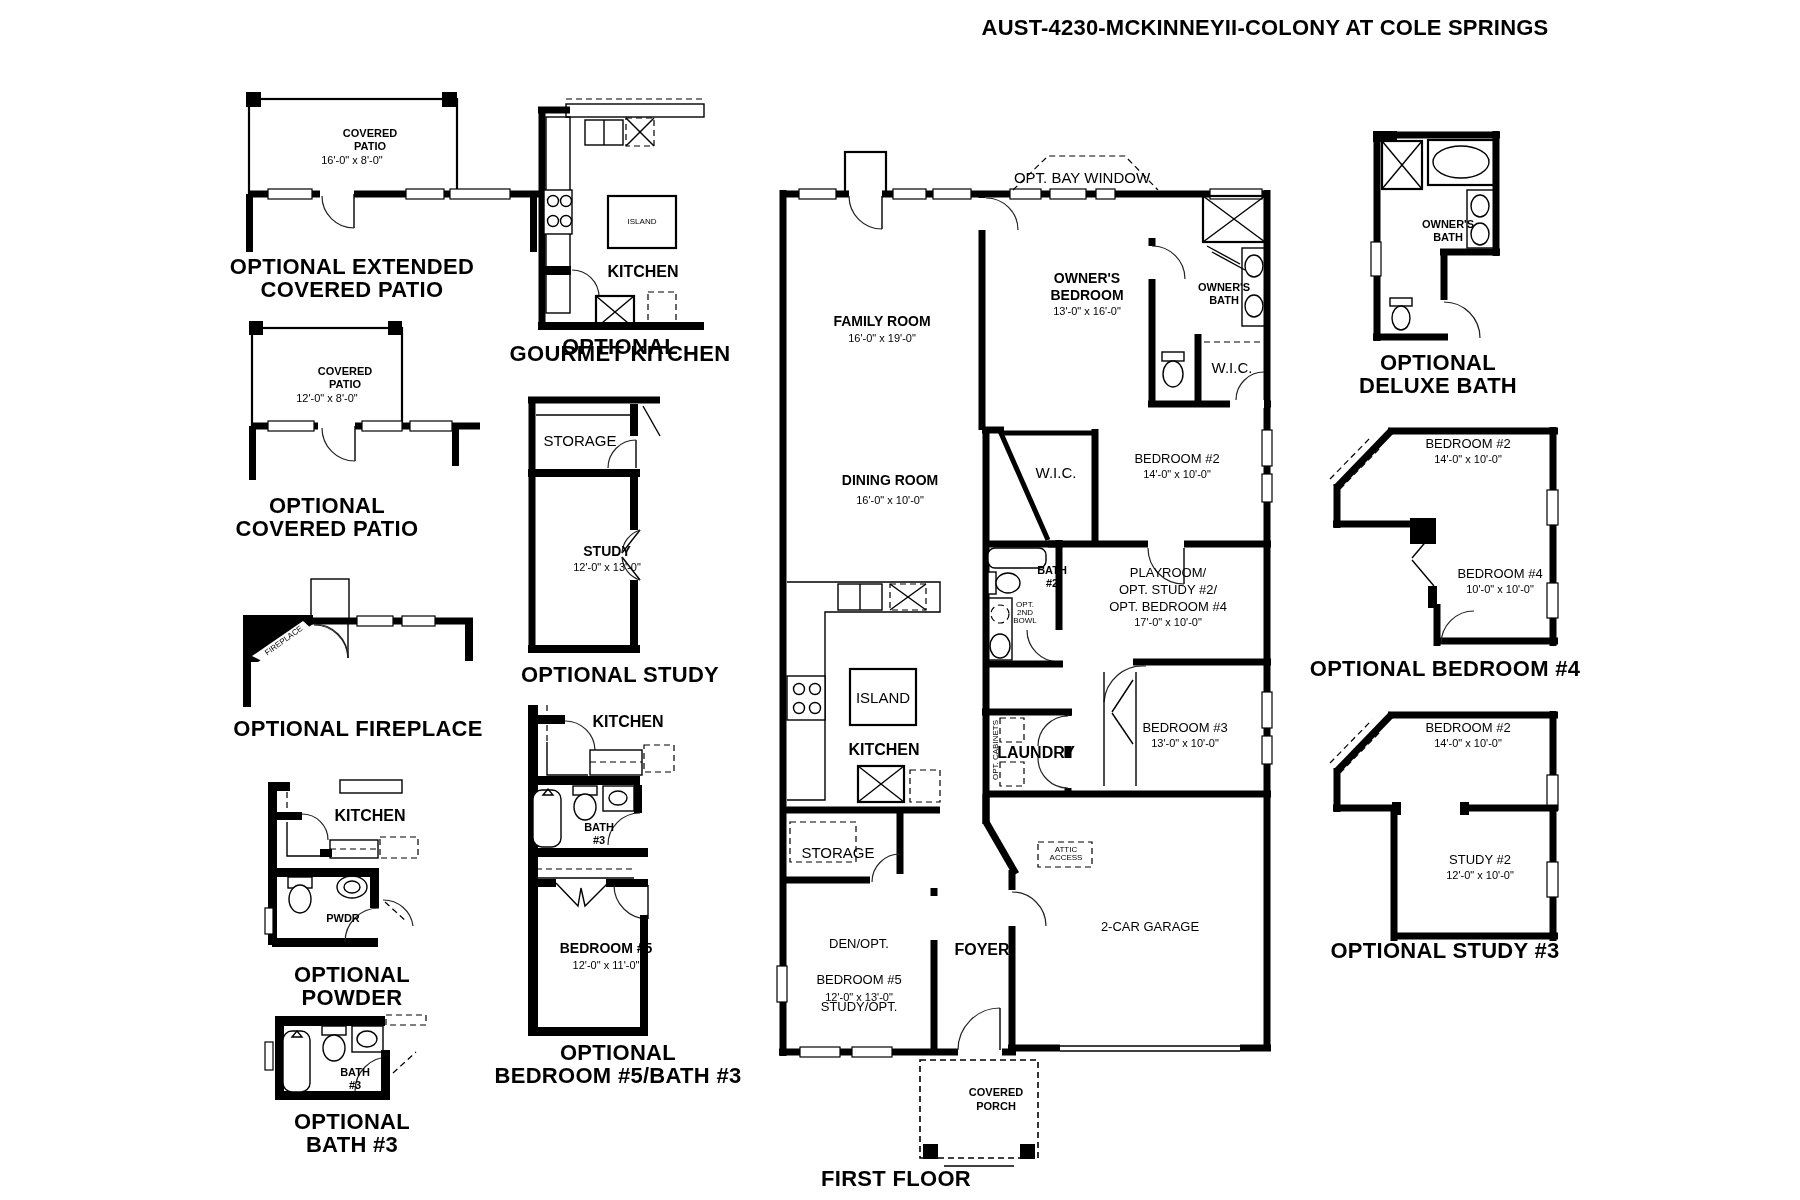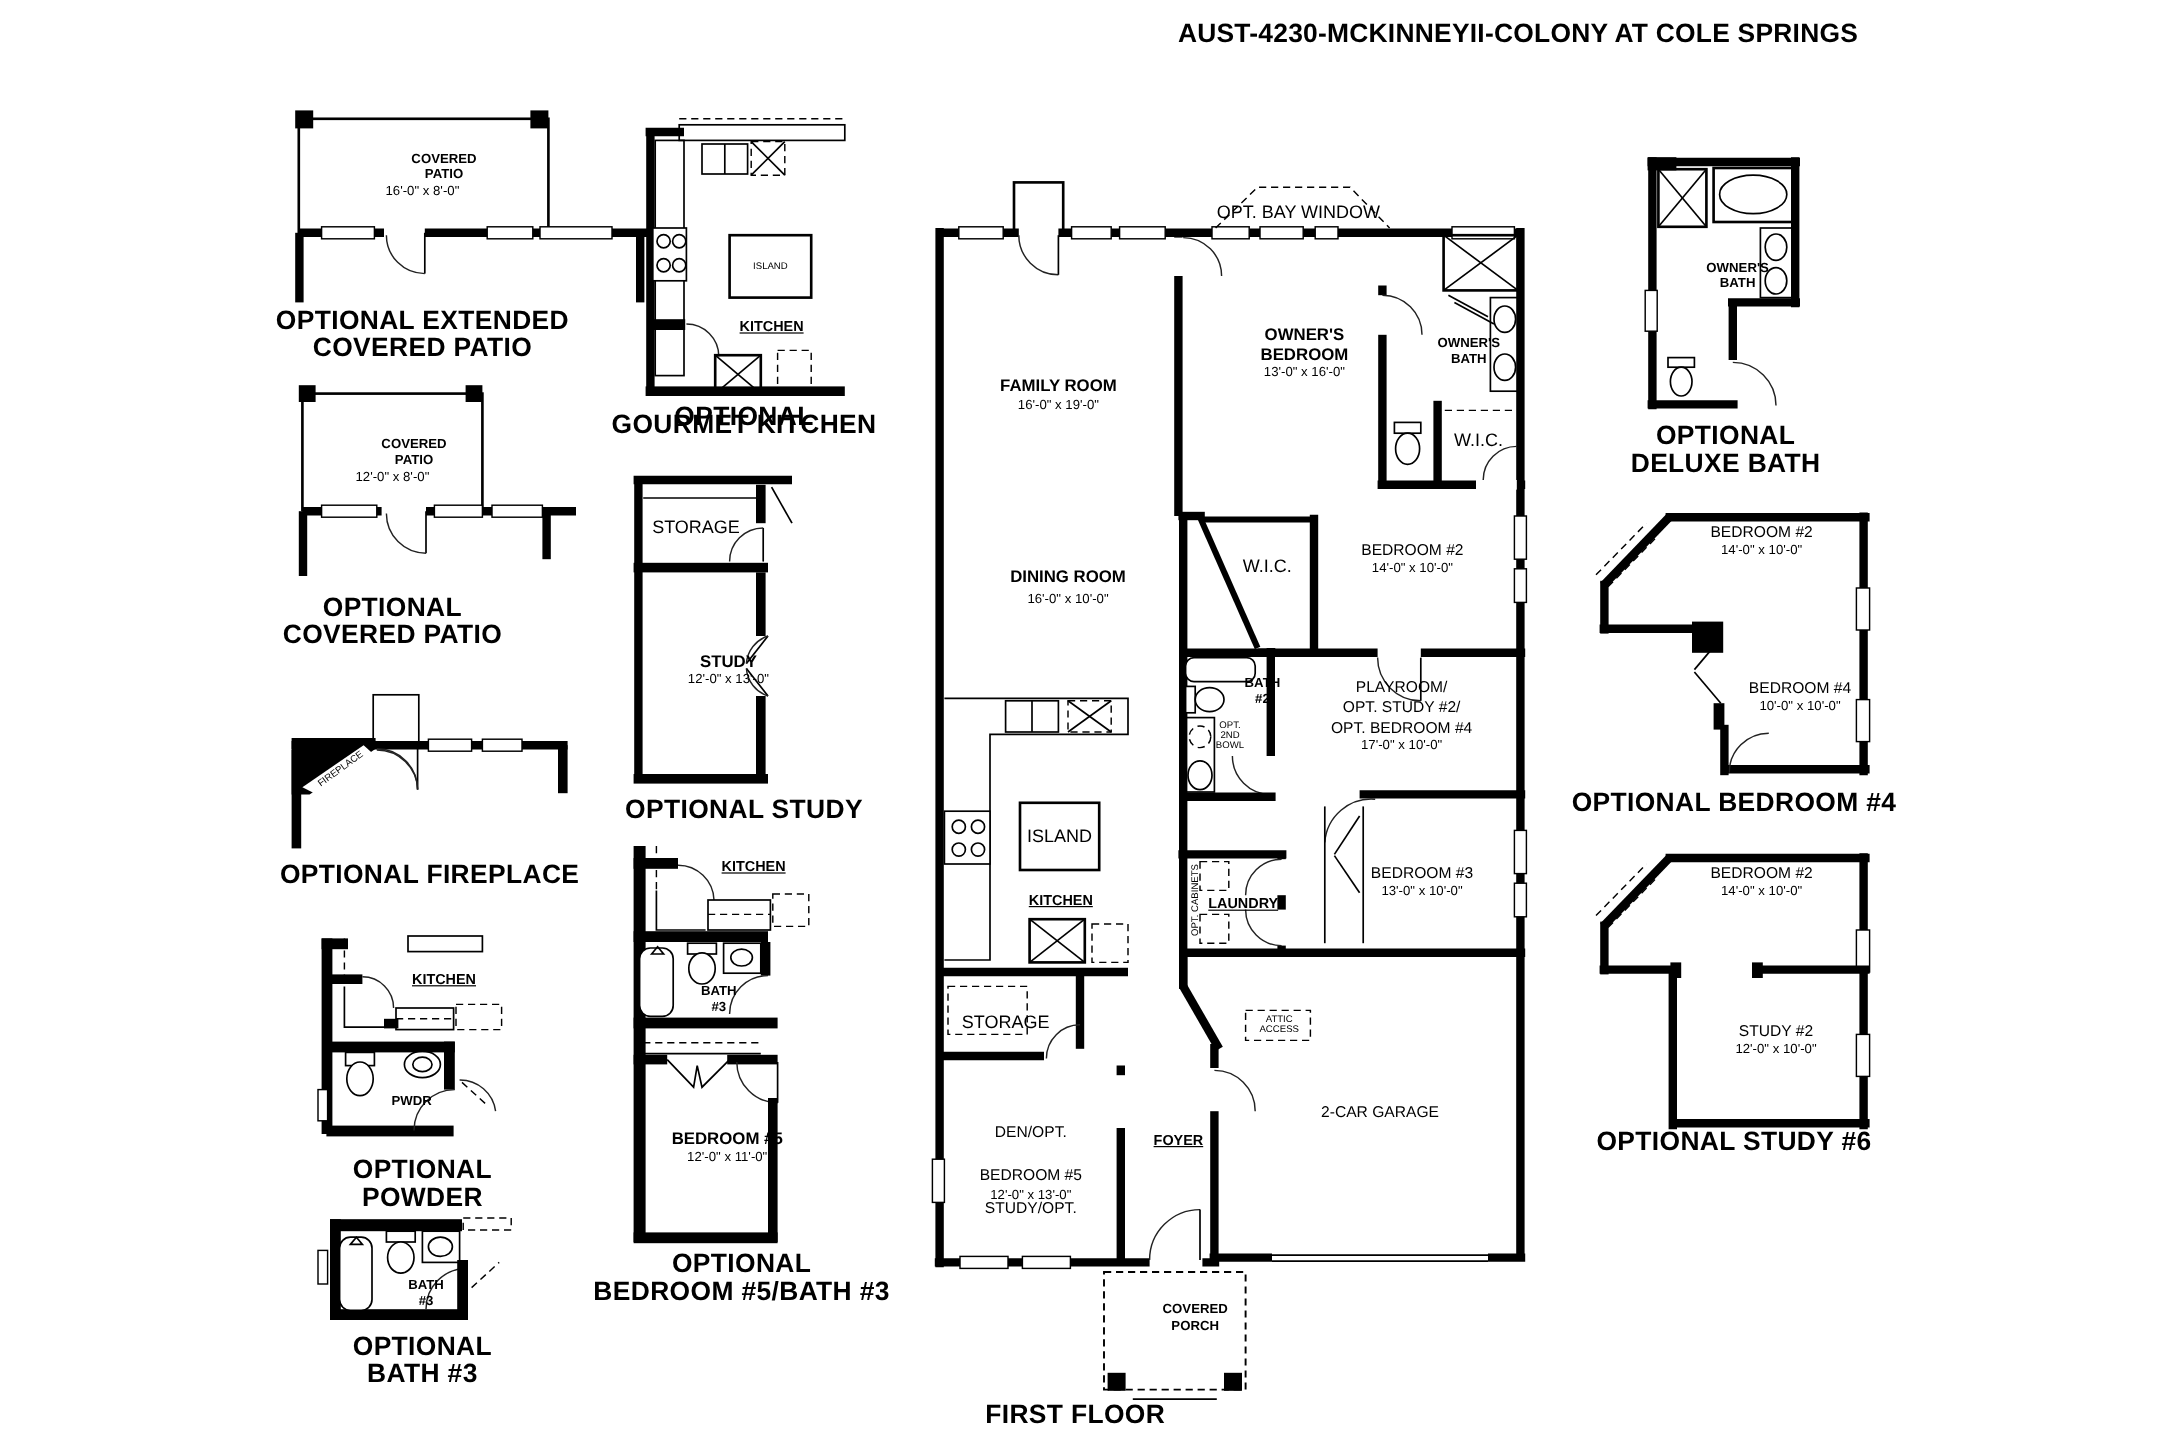--- a/index.html
+++ b/index.html
@@ -15,21 +15,21 @@
   .arc{stroke:#222;stroke-width:1.2;fill:none;}
   .win{fill:#fff;stroke:#000;stroke-width:1.2;}
   .gap{fill:#fff;stroke:none;}
   .blk{fill:#000;stroke:none;}
   .fix{stroke:#000;stroke-width:1.4;fill:#fff;}
   
   .lbl{position:absolute;transform:translate(-50%,-50%);white-space:nowrap;text-align:center;line-height:1;}
   .cap{font-size:22px;font-weight:bold;letter-spacing:.3px;}
   .room{font-size:14px;font-weight:bold;}
   .room13{font-size:13px;font-weight:normal;}
-  .room12{font-size:12px;font-weight:bold;text-decoration:underline;}
+  .room12{font-size:16px;font-weight:bold;}
   .room11{font-size:11px;font-weight:bold;padding-left:36px;}
   .dims{font-size:11px;font-weight:normal;}
   .small{font-size:15px;font-weight:normal;}
   .tiny{font-size:8px;font-weight:normal;}
   .title{font-size:22px;font-weight:bold;letter-spacing:.2px;}
   .rot90{transform:translate(-50%,-50%) rotate(-90deg);}
   .rotfp{transform:translate(-50%,-50%) rotate(-36deg);}
 </style>
 </head>
 <body>
@@ -495,15 +495,15 @@
   <div class="lbl room13" style="left:1468px;top:443px">BEDROOM #2</div>
   <div class="lbl dims" style="left:1468px;top:459px">14'-0" x 10'-0"</div>
   <div class="lbl room13" style="left:1500px;top:573px">BEDROOM #4</div>
   <div class="lbl dims" style="left:1500px;top:589px">10'-0" x 10'-0"</div>
   <div class="lbl cap" style="left:1445px;top:669px">OPTIONAL BEDROOM #4</div>
 
   <div class="lbl room13" style="left:1468px;top:727px">BEDROOM #2</div>
   <div class="lbl dims" style="left:1468px;top:743px">14'-0" x 10'-0"</div>
   <div class="lbl room13" style="left:1480px;top:859px">STUDY #2</div>
   <div class="lbl dims" style="left:1480px;top:875px">12'-0" x 10'-0"</div>
-  <div class="lbl cap" style="left:1445px;top:951px">OPTIONAL STUDY #6</div>
+  <div class="lbl cap" style="left:1445px;top:951px">OPTIONAL STUDY #3</div>
 
 </div>
 
 </body></html>

